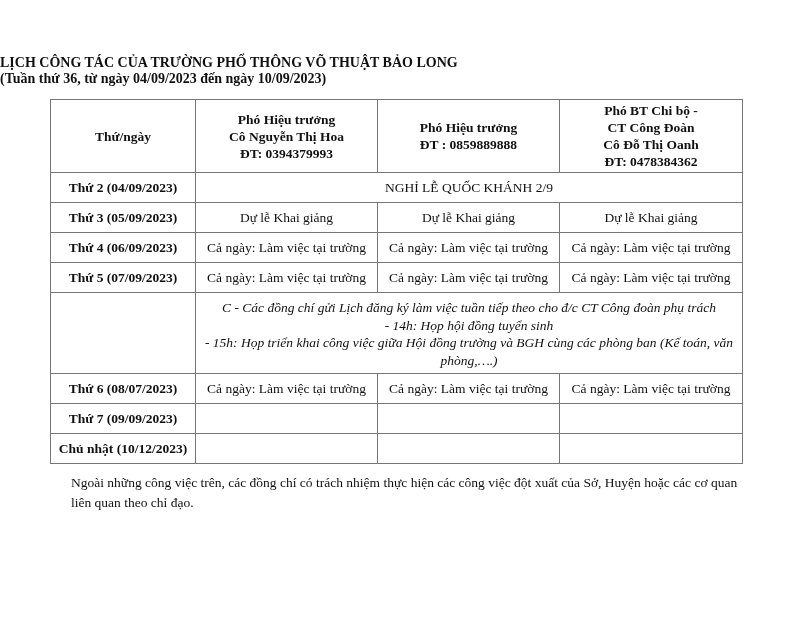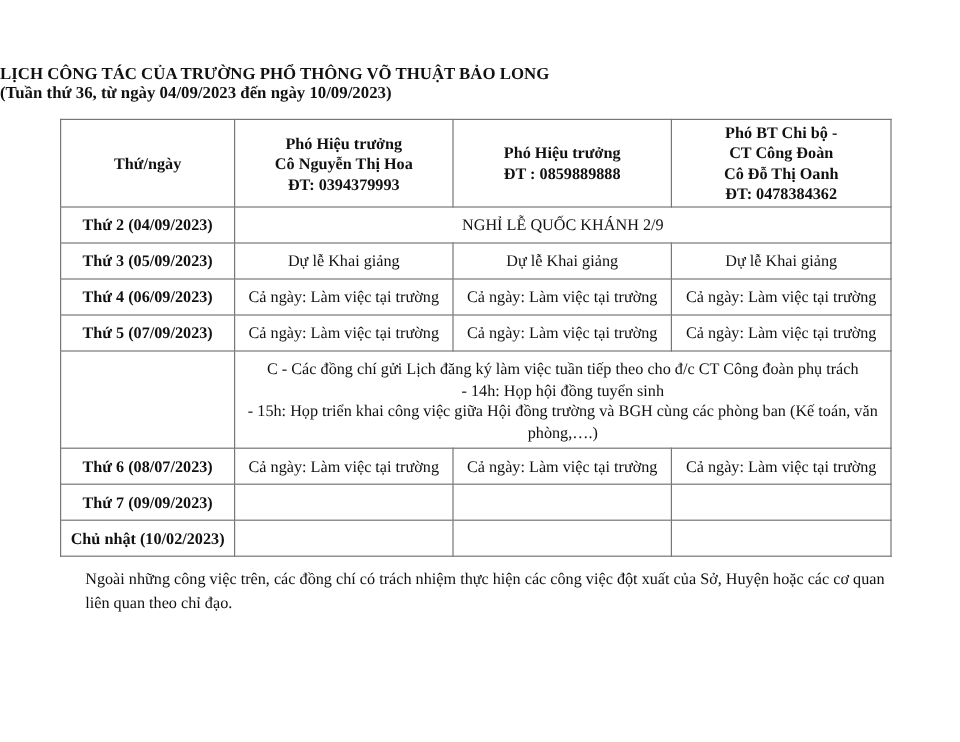--- a/index.html
+++ b/index.html
@@ -9,21 +9,21 @@
            font-weight:bold; font-size:14px; line-height:16px; }
   table.sched { position:absolute; left:50px; top:99px; width:692px;
                 border-collapse:collapse; table-layout:fixed; font-size:13.5px; }
   table.sched td, table.sched th { border:1px solid #777; padding:0 2px;
                 text-align:center; vertical-align:middle; }
   table.sched th { font-weight:bold; line-height:17px; height:72px; }
   td.day { font-weight:bold; }
   tr.r30 td { height:29px; }
   td.holiday { font-weight:normal; }
   td.note { text-align:left; vertical-align:top !important;
-            padding:6px 6px 4px 6px !important; line-height:17.5px; height:66px; }
+            padding:6px 6px 4px 6px !important; line-height:17.5px; height:66px;font-style:italic; }
   .footer { position:absolute; left:71px; top:473px; width:670px;
             font-size:13.5px; line-height:20px; }
   .note-line { display:block; }
 </style>
 </head>
 <body>
 
 <div class="title">
   <div>LỊCH CÔNG TÁC CỦA TRƯỜNG PHỔ THÔNG VÕ THUẬT BẢO LONG</div>
   <div>(Tuần thứ 36, từ ngày 04/09/2023 đến ngày 10/09/2023)</div>
@@ -101,21 +101,21 @@
   </tr>
 
   <tr class="r30">
     <td class="day">Thứ 7 (09/09/2023)</td>
     <td></td>
     <td></td>
     <td></td>
   </tr>
 
   <tr class="r30">
-    <td class="day">Chủ nhật (10/02/2023)</td>
+    <td class="day">Chủ nhật (10/12/2023)</td>
     <td></td>
     <td></td>
     <td></td>
   </tr>
 </tbody>
   </table>
 
 <div class="footer">Ngoài những công việc trên, các đồng chí có trách nhiệm thực hiện các công việc đột xuất của Sở, Huyện hoặc các cơ quan liên quan theo chỉ đạo.</div>
 
 </body></html>

